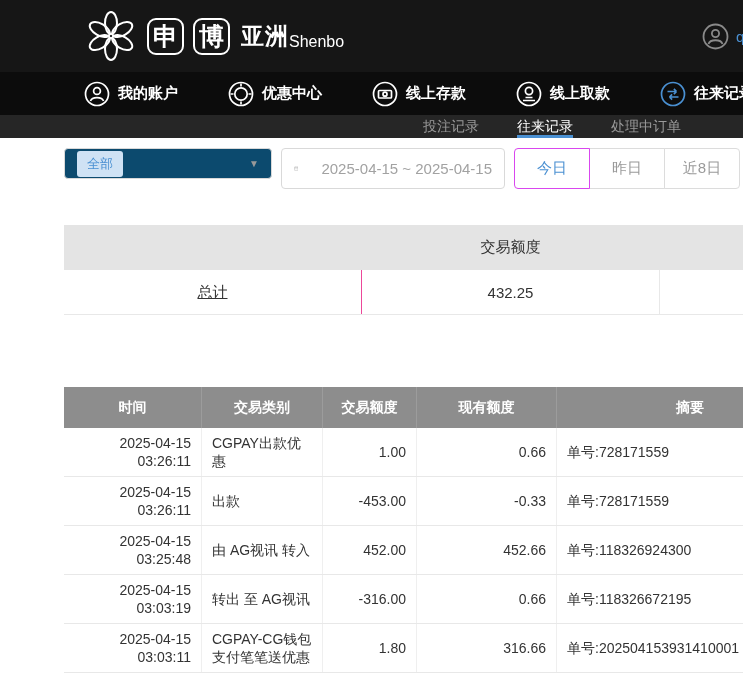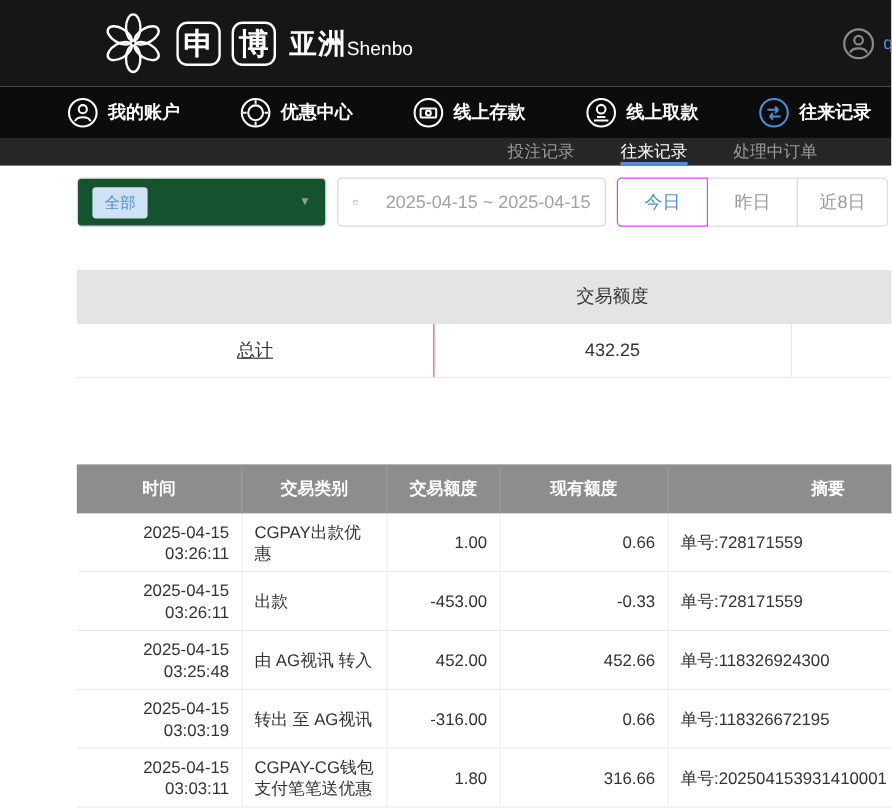--- a/index.html
+++ b/index.html
@@ -12,34 +12,34 @@
   .brand { display:flex; align-items:center; margin-left:84px; gap:9px; }
   .logo-box { width:37px; height:37px; border:2px solid #fff; border-radius:9px; color:#fff;
               font-size:25px; font-weight:bold; display:flex; align-items:center; justify-content:center; }
   .brand-right { display:flex; flex-direction:row; margin-left:2px; }
   .brand-cn { color:#fff; font-size:23px; font-weight:bold; letter-spacing:1px; line-height:24px; }
   .brand-en { color:#fff; font-size:16px; align-self:flex-end; line-height:13px; }
   .user-area { position:absolute; left:702px; top:23px; display:flex; align-items:center; gap:7px; cursor:pointer; }
   .user-name { color:#4a90d2; font-size:15px; }
 
   
-  .mainnav { height:43px; background:#0c0c0c; display:flex; align-items:center; padding-left:56px; gap:50px; }
+  .mainnav { height:43px; background:#0c0c0c; display:flex; align-items:center; padding-left:84px; gap:50px; }
   .nav-item { display:flex; align-items:center; gap:8px; color:#fff; font-size:15px; font-weight:bold;
               white-space:nowrap; cursor:pointer; flex:0 0 auto; }
 
   
   .subnav { height:23px; background:#262626; display:flex; justify-content:flex-end;
             padding-right:62px; gap:38px; }
   .tab { color:#9a9a9a; font-size:14px; display:flex; align-items:center; padding-top:3px;
          border-bottom:3px solid transparent; cursor:pointer; }
   .tab.active { color:#fff; border-bottom-color:#4a90d2; }
 
   
   .filters { display:flex; margin:10px 0 0 64px; }
-  .select { width:208px; height:41px; border:1px solid #d9d9d9; border-radius:4px; background:#14532d;
+  .select { width:208px; height:31px; border:1px solid #d9d9d9; border-radius:4px; background:#0c4a6e;
             display:flex; align-items:center; justify-content:space-between; padding:0 12px; cursor:pointer; }
   .chip { background:#cfe2f4; color:#4a90d2; font-size:13px; padding:4px 10px; border-radius:3px; }
   .caret { color:#999; font-size:10px; }
   .datebox { width:224px; height:41px; border:1px solid #d9d9d9; border-radius:4px; background:#fff;
              display:flex; align-items:center; gap:23px; padding:0 12px; margin-left:9px;
              color:#a2a2a2; font-size:15px; cursor:pointer; white-space:nowrap; }
   .qbtn { width:76px; height:41px; background:#fff; border:1px solid #dcdcdc; color:#9a9a9a;
           font-size:15px; margin-left:-1px; cursor:pointer; font-family:inherit; }
   .qbtn.first { margin-left:9px; border-radius:4px 0 0 4px; }
   .qbtn.last { border-radius:0 4px 4px 0; }

